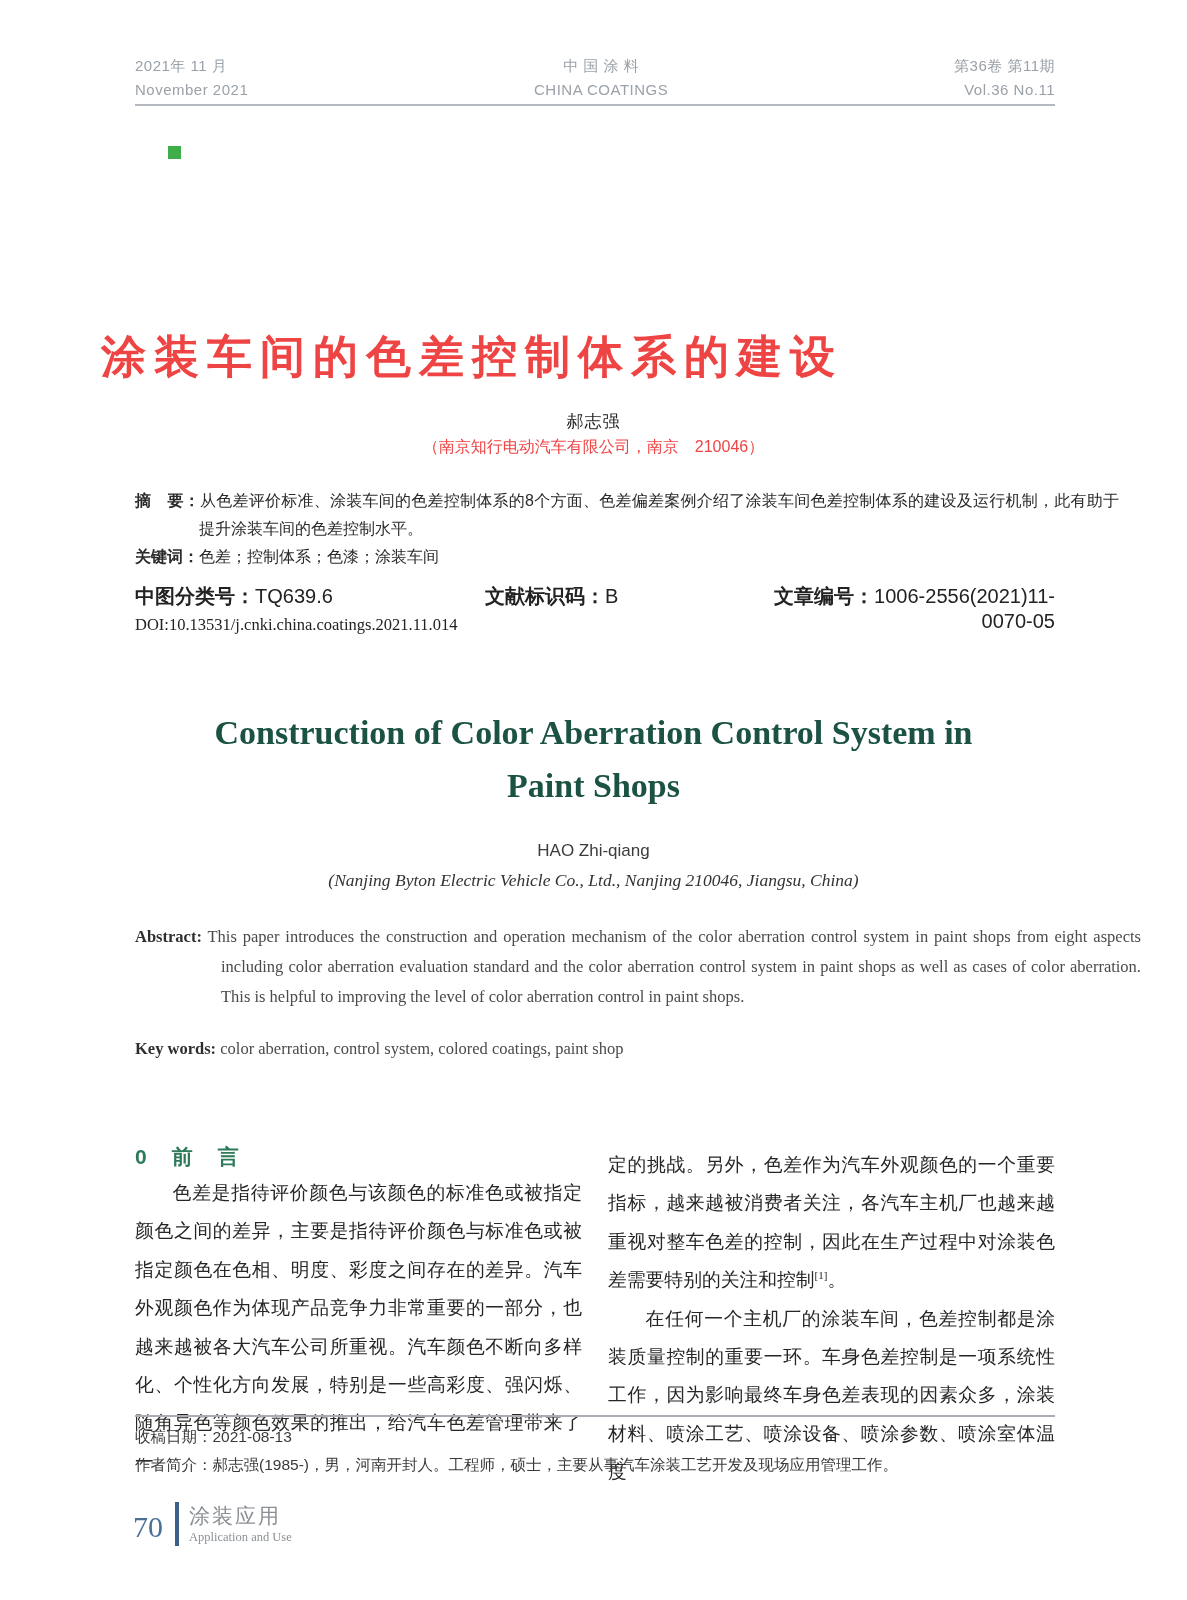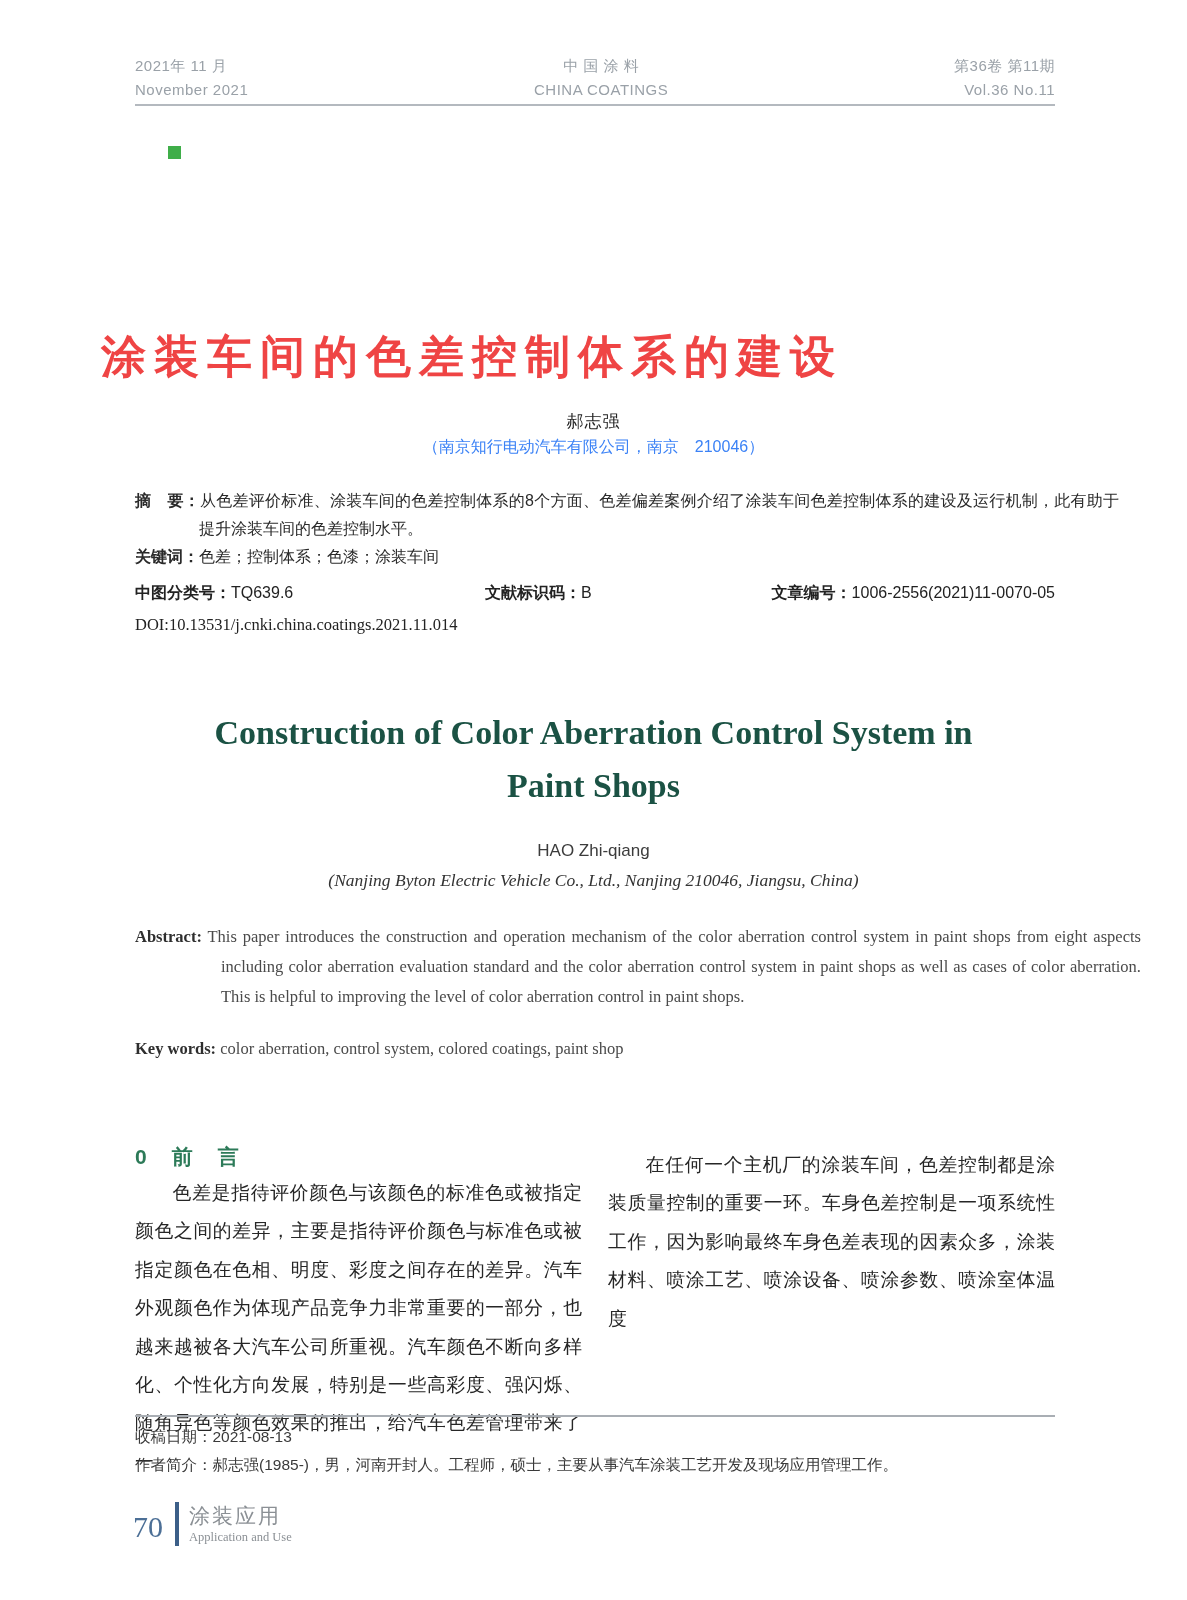--- a/index.html
+++ b/index.html
@@ -35,39 +35,39 @@
     text-align:center;
     font-weight:900;font-size:45px;letter-spacing:8px;
     color:#ef4444;
   }
   .author-cn{
     position:absolute;left:0;top:410px;width:1187px;text-align:center;
     font-size:17px;color:#222;letter-spacing:1px;
   }
   .affiliation-cn{
     position:absolute;left:0;top:437px;width:1187px;text-align:center;
-    font-size:16px;color:#3b82f6;
+    font-size:16px;color:#ef4444;
   }
   
   .abstract-cn{
     position:absolute;left:135px;top:487px;width:920px;
     font-size:16px;line-height:28px;color:#2a2a2a;
     text-align:justify;
   }
   .hang-cn{padding-left:64px;text-indent:-64px;}
   .lbl{font-weight:bold;}
   .keywords-cn{
     position:absolute;left:135px;top:543px;width:920px;
     font-size:16px;line-height:28px;color:#2a2a2a;
   }
   
   .meta-row{
     position:absolute;left:135px;top:583px;width:920px;
     display:grid;grid-template-columns:350px 280px 1fr;
-    font-size:16px;color:#222;
+    font-size:20px;color:#222;
   }
   .meta-row .mright{text-align:right;}
   .doi{
     position:absolute;left:135px;top:615px;width:920px;
     font-family:"Liberation Serif",serif;font-size:16.5px;color:#222;
   }
   
   .title-en{
     position:absolute;left:0;top:706px;width:1187px;text-align:center;
     font-family:"Liberation Serif",serif;font-weight:bold;
@@ -192,20 +192,21 @@
 
   <div class="keywords-en"><span class="lbl">Key words:</span>
     <span>color aberration, control system, colored coatings, paint shop</span></div>
 
   <div class="col col-left">
     <div class="section-heading">0　前　言</div>
     <p class="indent">色差是指待评价颜色与该颜色的标准色或被指定颜色之间的差异，主要是指待评价颜色与标准色或被指定颜色在色相、明度、彩度之间存在的差异。汽车外观颜色作为体现产品竞争力非常重要的一部分，也越来越被各大汽车公司所重视。汽车颜色不断向多样化、个性化方向发展，特别是一些高彩度、强闪烁、随角异色等颜色效果的推出，给汽车色差管理带来了一</p>
   </div>
 
   <div class="col col-right">
+    <p><span>定的挑战。另外，色差作为汽车外观颜色的一个重要指标，越来越被消费者关注，各汽车主机厂也越来越重视对整车色差的控制，因此在生产过程中对涂装色差需要特别的关注和控制</span><sup class="ref">[1]</sup><span>。</span></p>
     <p class="indent">在任何一个主机厂的涂装车间，色差控制都是涂装质量控制的重要一环。车身色差控制是一项系统性工作，因为影响最终车身色差表现的因素众多，涂装材料、喷涂工艺、喷涂设备、喷涂参数、喷涂室体温度</p>
   </div>
 
   <div class="footnote-rule"></div>
   <div class="footnote">
     <div><span>收稿日期：</span><span>2021-08-13</span></div>
     <div><span>作者简介：</span><span>郝志强(1985-)，男，河南开封人。工程师，硕士，主要从事汽车涂装工艺开发及现场应用管理工作。</span></div>
   </div>
 
   <div class="footer">

